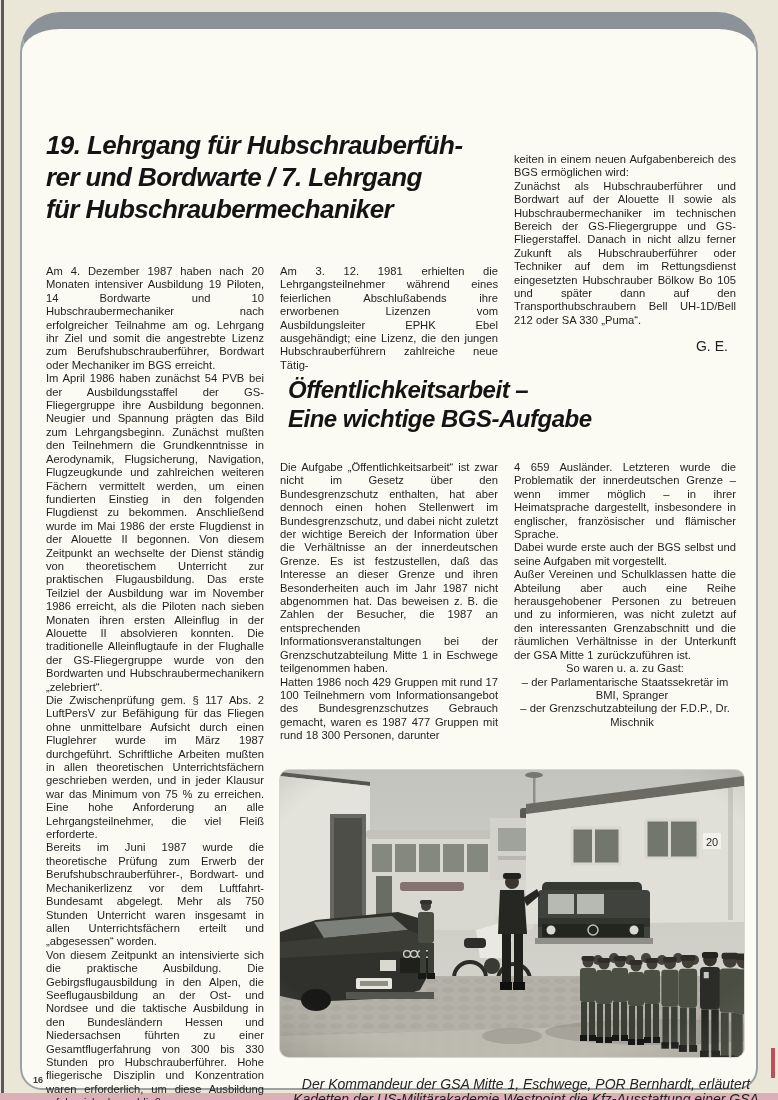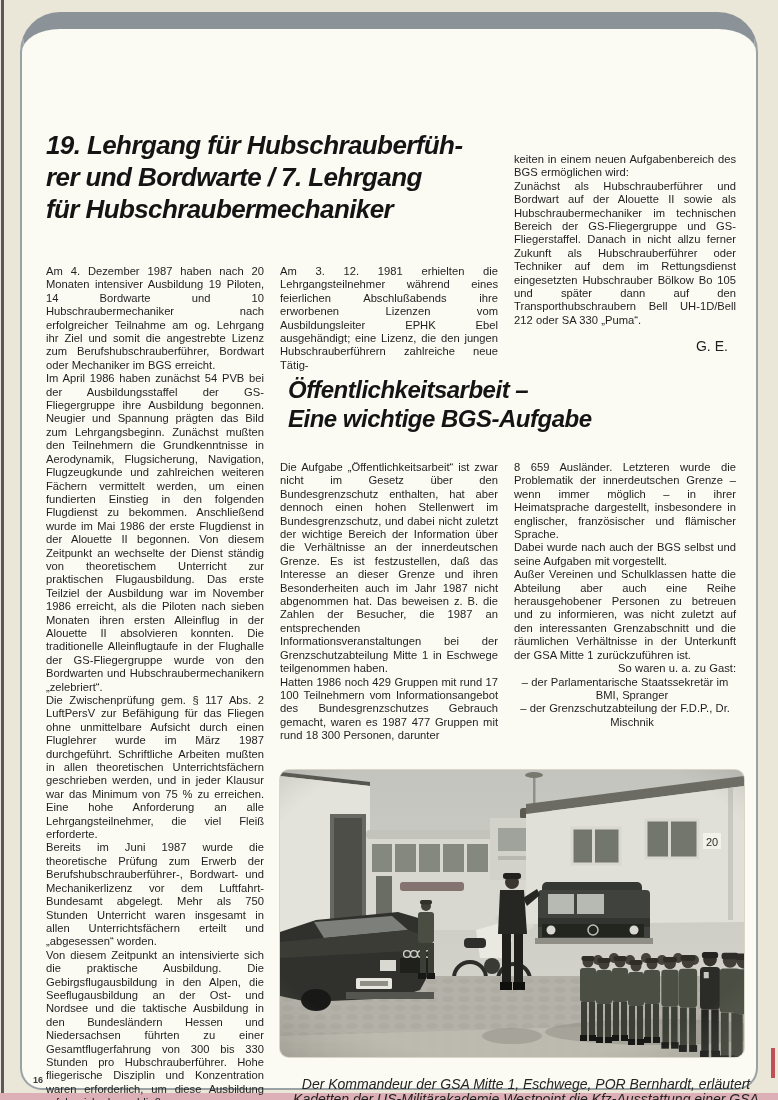--- a/index.html
+++ b/index.html
@@ -39,21 +39,21 @@
   .col{position:absolute;font-size:11.2px;line-height:13.4px;text-align:justify;
        hyphens:auto;-webkit-hyphens:auto;word-spacing:0.2px;}
   .col p{margin:0;}
   .c1{left:24px;top:236px;width:218px;}
   .c2a{left:258px;top:236px;width:218px;}
   .c3a{left:492px;top:124px;width:222px;}
   .c2b{left:258px;top:432px;width:218px;}
   .c3b{left:492px;top:432px;width:222px;}
   .signature{text-align:right;padding-right:8px;margin-top:13px !important;font-size:14px;}
   .hang{padding-left:14px;text-indent:-14px;text-align:center;}
-  .list-intro{text-align:right;}
+  .list-intro{text-align:center;}
 
   .photo-wrap{
     position:absolute;left:258px;top:741px;width:464px;height:287px;
     border-radius:9px;overflow:hidden;background:#c6c7c0;
     box-shadow:0 0 0 1px #d8d6c8;
   }
   .photo-wrap svg{display:block;width:464px;height:287px;}
   .caption{
     position:absolute;left:258px;top:1036px;width:468px;
     font-size:14px;line-height:14.6px;font-style:italic;color:#232321;
@@ -99,22 +99,22 @@
 
     <h2 class="headline2">Öffentlichkeitsarbeit –
 Eine wichtige BGS-Aufgabe</h2>
 
     <div class="col c2b">
       <p>Die Aufgabe „Öffentlichkeitsarbeit“ ist zwar nicht im Gesetz über den Bundesgrenzschutz enthalten, hat aber dennoch einen hohen Stellenwert im Bundesgrenzschutz, und dabei nicht zuletzt der wichtige Bereich der Information über die Verhältnisse an der innerdeutschen Grenze. Es ist festzustellen, daß das Interesse an dieser Grenze und ihren Besonderheiten auch im Jahr 1987 nicht abgenommen hat. Das beweisen z. B. die Zahlen der Besucher, die 1987 an entsprechenden Informationsveranstaltungen bei der Grenzschutzabteilung Mitte 1 in Eschwege teilgenommen haben.</p>
       <p>Hatten 1986 noch 429 Gruppen mit rund 17 100 Teilnehmern vom Informationsangebot des Bundesgrenzschutzes Gebrauch gemacht, waren es 1987 477 Gruppen mit rund 18 300 Personen, darunter</p>
     </div>
 
     <div class="col c3b">
-      <p>8 659 Ausländer. Letzteren wurde die Problematik der innerdeutschen Grenze – wenn immer möglich – in ihrer Heimatsprache dargestellt, insbesondere in englischer, französischer und flämischer Sprache.</p>
-      <p>Dabei wurde nach auch der BGS selbst und seine Aufgaben mit vorgestellt.</p>
+      <p>4 659 Ausländer. Letzteren wurde die Problematik der innerdeutschen Grenze – wenn immer möglich – in ihrer Heimatsprache dargestellt, insbesondere in englischer, französischer und flämischer Sprache.</p>
+      <p>Dabei wurde erste auch der BGS selbst und seine Aufgaben mit vorgestellt.</p>
       <p>Außer Vereinen und Schulklassen hatte die Abteilung aber auch eine Reihe herausgehobener Personen zu betreuen und zu informieren, was nicht zuletzt auf den interessanten Grenzabschnitt und die räumlichen Verhältnisse in der Unterkunft der GSA Mitte 1 zurückzuführen ist.</p>
       <p class="list-intro">So waren u. a. zu Gast:</p>
       <p class="hang">–  der Parlamentarische Staatssekretär im BMI, Spranger</p>
       <p class="hang">–  der Grenzschutzabteilung der F.D.P., Dr. Mischnik</p>
     </div>
 
     <div class="photo-wrap">
       <svg viewBox="0 0 464 287" preserveAspectRatio="none">
         <defs>
           <linearGradient id="skyg" x1="0" y1="0" x2="0" y2="1">

